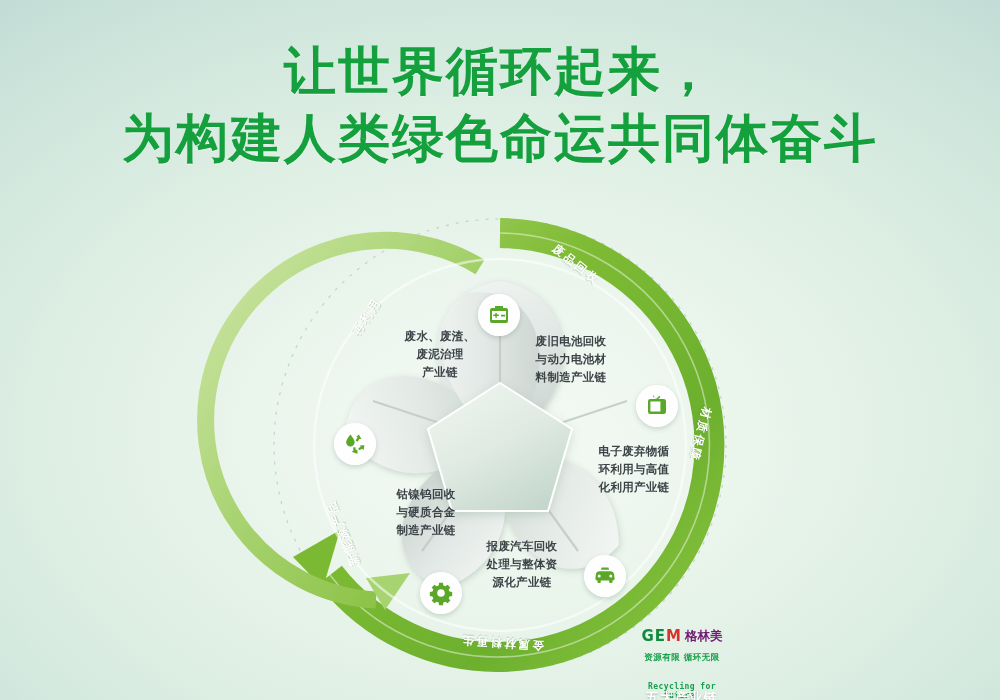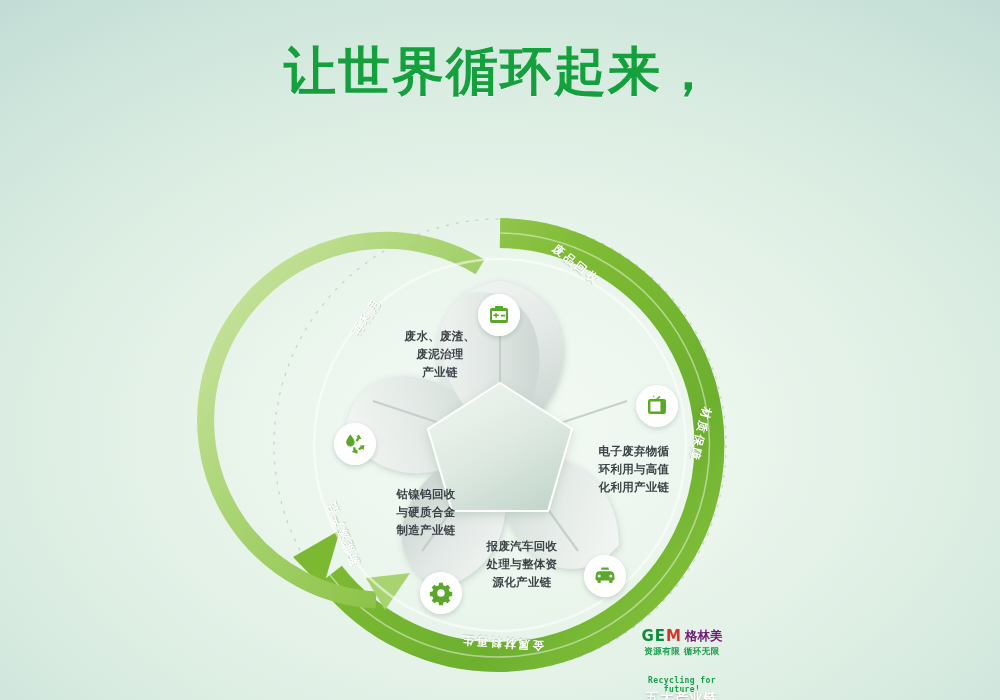--- a/index.html
+++ b/index.html
@@ -38,38 +38,39 @@
     display:flex; align-items:center; justify-content:center;
   }
   .icon-bubble svg { width:24px; height:24px; fill:#5ba829; }
 
   #logo-block { position:absolute; left:456px; top:424px; width:92px; text-align:center; }
   #logo-row { display:flex; align-items:center; justify-content:center; gap:3px; height:15px; }
   #logo-gem { font-family:"DejaVu Sans", sans-serif; font-weight:bold; font-size:15px;
               letter-spacing:1px; color:#108a3c; line-height:1; }
   #logo-m { color:#d8332a; }
   #logo-cn { font-size:12.5px; font-weight:bold; color:#701a75; letter-spacing:0px; line-height:1; }
-  #logo-slogan { font-size:8.5px; color:#17a04a; font-weight:bold; margin-top:2px; letter-spacing:.5px; }
+  #logo-slogan { font-size:8.5px; color:#17a04a; font-weight:bold; margin-top:8px; letter-spacing:.5px; }
   #logo-en { font-size:8px; color:#17a04a; font-weight:bold; margin-top:18px; letter-spacing:.4px;
              font-family:"DejaVu Sans Mono", monospace; }
   #core-label { position:absolute; left:456px; top:484px; width:92px; text-align:center;
                 color:#ffffff; font-size:13px; font-weight:bold; letter-spacing:1.5px;
                 text-shadow:0 1px 2px rgba(40,80,50,.35); }
 
   .ring-label {
     position:absolute; color:#ffffff; font-size:11.5px; font-weight:bold;
     letter-spacing:2.5px; white-space:nowrap; pointer-events:none;
     text-shadow:0 1px 1px rgba(60,110,60,.3);
   }
 </style>
 </head>
 <body>
 
 <div id="headline">
   <span class="l1">让世界循环起来，</span>
+  <span class="l2">为构建人类绿色命运共同体奋斗</span>
 </div>
 
 <div id="stage">
 
   <svg width="640" height="480" viewBox="0 0 640 480">
     <defs>
       <linearGradient id="gOuter" x1="0" y1="0" x2="1" y2="1">
         <stop offset="0%" stop-color="#a9d46e"></stop>
         <stop offset="35%" stop-color="#7fbb34"></stop>
         <stop offset="70%" stop-color="#6cb02e"></stop>
@@ -179,20 +180,23 @@
   <div class="ring-label" style="left:368px; top:52px; transform:rotate(38deg);">废品回收</div>
 
   <div class="ring-label" style="left:492px; top:222px; transform:rotate(104deg);">材质保障</div>
 
   <div class="ring-label" style="left:280px; top:430px; transform:rotate(184deg);">金属材料再生</div>
 
   <div class="ring-label" style="left:128px; top:320px; transform:rotate(248deg);">新能源产品</div>
 
   <div class="ring-label" style="left:166px; top:104px; transform:rotate(-56deg);">再利用</div>
 
+  <div class="petal-label" style="left:338px; top:128px; width:106px;">废旧电池回收
+与动力电池材
+料制造产业链</div>
 
   <div class="petal-label" style="left:404px; top:238px; width:100px;">电子废弃物循
 环利用与高值
 化利用产业链</div>
 
   <div class="petal-label" style="left:292px; top:333px; width:100px;">报废汽车回收
 处理与整体资
 源化产业链</div>
 
   <div class="petal-label" style="left:196px; top:281px; width:100px;">钴镍钨回收

